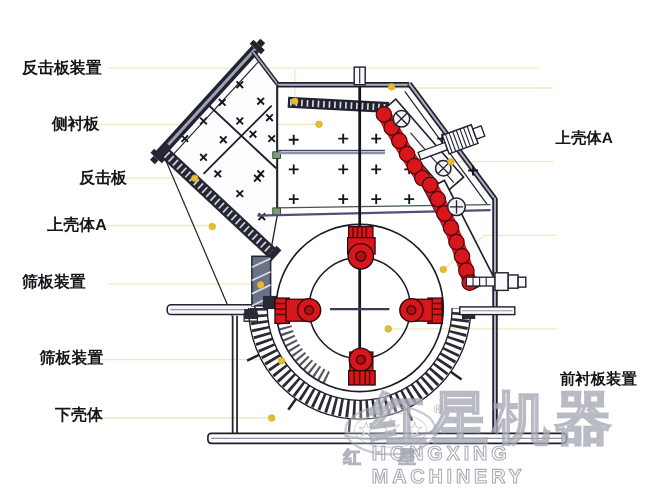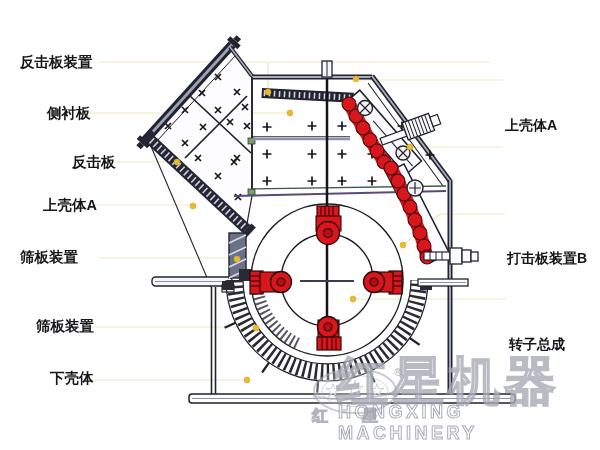--- a/index.html
+++ b/index.html
@@ -280,22 +280,21 @@
 
   <div class="lbl" style="left:20px; top:55px;">反击板装置</div>
   <div class="lbl" style="left:47px; top:106px;">侧衬板</div>
   <div class="lbl" style="left:32px; top:155px;margin-left:40px;">反击板</div>
   <div class="lbl" style="left:43px; top:198px;">上壳体A</div>
   <div class="lbl" style="left:20px; top:250px;">筛板装置</div>
   <div class="lbl" style="left:36px; top:319px;">筛板装置</div>
   <div class="lbl" style="left:50px; top:371px;text-align:center;">下壳体</div>
 
   <div class="lbl lblR" style="left:505px; top:73px;">上壳体A</div>
-  <div class="lbl lblR" style="left:507px; top:206px;">打击板装置B</div>
-  <div class="lbl lblR" style="left:509px; top:292px;">转子总成</div>
+  <div class="lbl lblR" style="left:509px; top:292px;">前衬板装置</div>
 
   <div class="wm">
     <svg width="600" height="450" style="position:absolute;left:0;top:0;">
       <g opacity="0.8">
         <ellipse cx="355" cy="391" rx="41" ry="22" fill="rgba(255,255,255,0.35)" stroke="rgba(165,168,182,0.75)" stroke-width="2"></ellipse>
         <ellipse cx="355" cy="391" rx="33" ry="15.5" fill="none" stroke="rgba(165,168,182,0.6)" stroke-width="1"></ellipse>
         <path d="M313,396 Q355,405 398,391" fill="none" stroke="rgba(165,168,182,0.7)" stroke-width="2"></path>
         <g fill="rgba(255,255,255,0.92)" stroke="rgba(150,153,168,0.7)" stroke-width="0.8">
           <path d="M333,383.6 l1.6,4.9 5.1,0 -4.1,3 1.6,4.9 -4.2,-3 -4.2,3 1.6,-4.9 -4.1,-3 5.1,0 z"></path>
           <path d="M355,380.4 l2,6 6.3,0 -5.1,3.7 2,6 -5.2,-3.7 -5.2,3.7 2,-6 -5.1,-3.7 6.3,0 z"></path>

